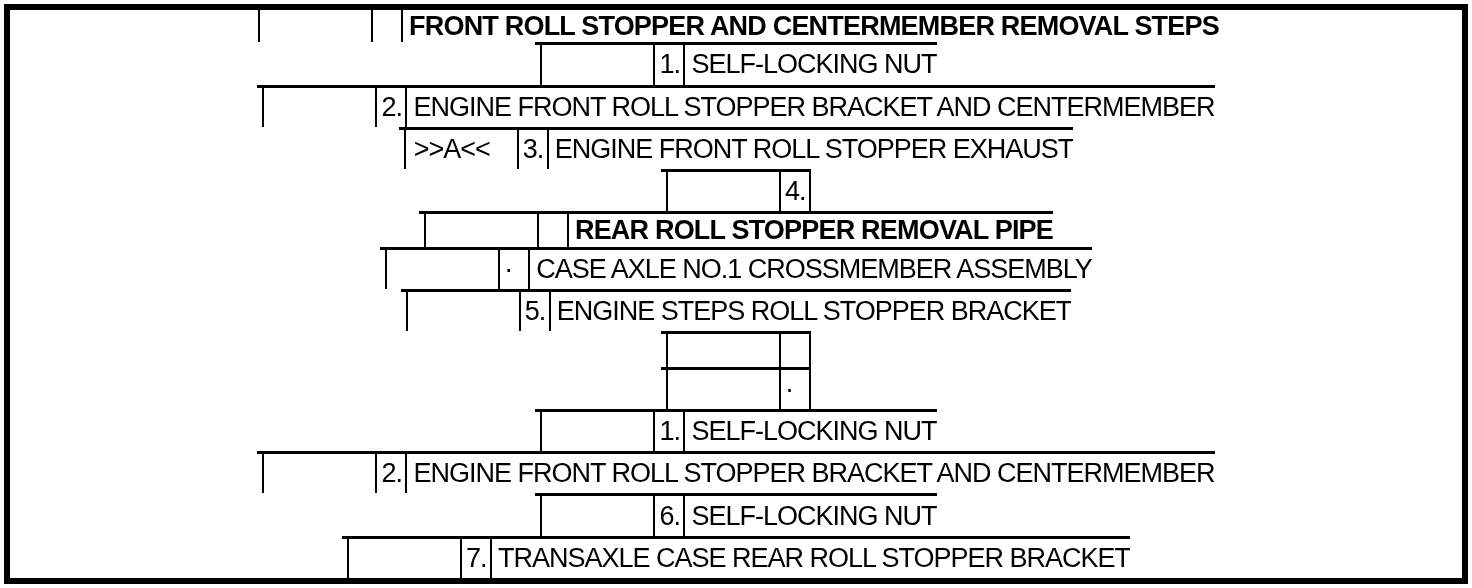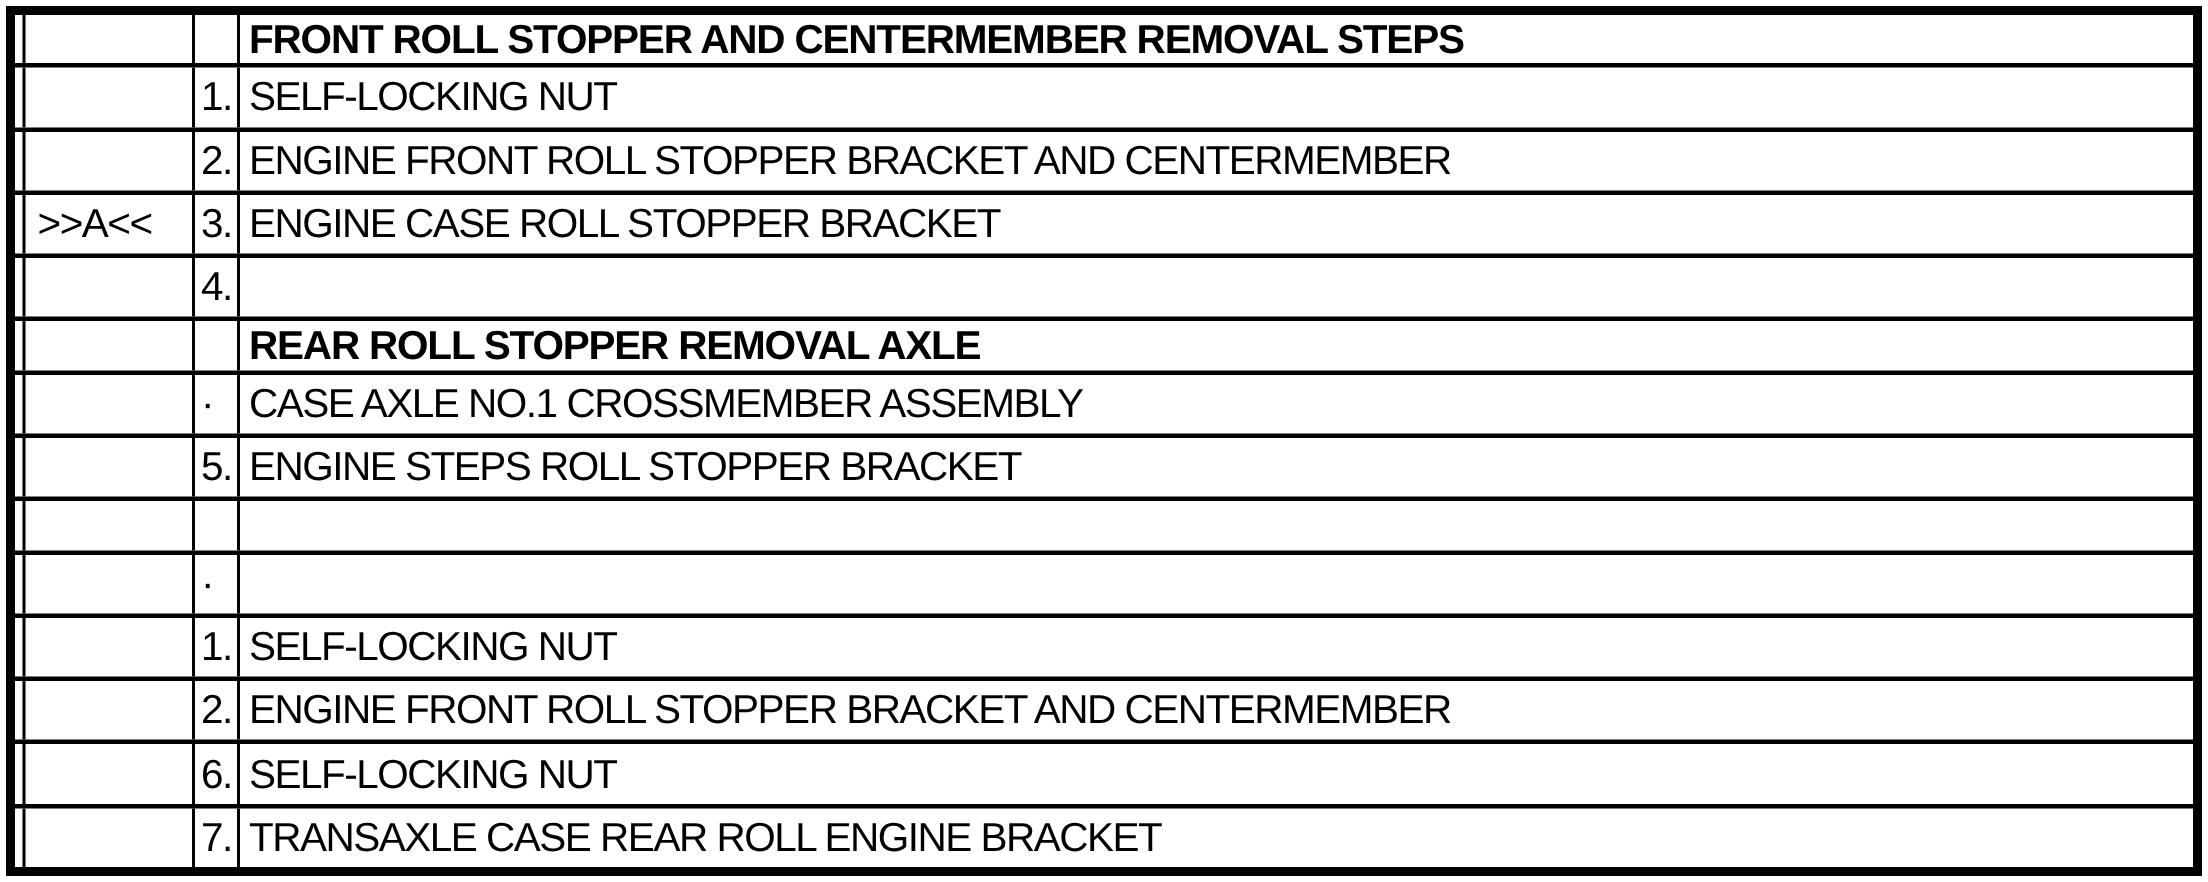--- a/index.html
+++ b/index.html
@@ -15,20 +15,21 @@
     background: #ffffff;
   }
   .proc-table {
     position: absolute;
     left: 4px; top: 4px;
     width: 1464px; height: 580px;
     border: 6px solid #000000;
     background: #ffffff;
     display: flex;
     flex-direction: column;
+    align-items: center;
   }
   .row {
     display: flex;
     flex: 39 0 0;
     min-height: 0;
     align-items: stretch;
   }
   .row.header { flex: 32 0 0; }
   .row + .row { border-top: 3px solid #000000; }
   .cell {
@@ -66,32 +67,32 @@
       <div class="row">
     <div class="cell c0"></div>
     <div class="cell c1"></div>
     <div class="cell c2">2.</div>
     <div class="cell c3">ENGINE FRONT ROLL STOPPER BRACKET AND CENTERMEMBER</div>
   </div>
       <div class="row">
     <div class="cell c0"></div>
     <div class="cell c1">&gt;&gt;A&lt;&lt;</div>
     <div class="cell c2">3.</div>
-    <div class="cell c3">ENGINE CASE ROLL STOPPER BRACKET</div>
+    <div class="cell c3">ENGINE FRONT ROLL STOPPER EXHAUST</div>
   </div>
       <div class="row">
     <div class="cell c0"></div>
     <div class="cell c1"></div>
     <div class="cell c2">4.</div>
   </div>
       <div class="row header">
     <div class="cell c0"></div>
     <div class="cell c1"></div>
     <div class="cell c2"></div>
-    <div class="cell c3">REAR ROLL STOPPER REMOVAL AXLE</div>
+    <div class="cell c3">REAR ROLL STOPPER REMOVAL PIPE</div>
   </div>
       <div class="row">
     <div class="cell c0"></div>
     <div class="cell c1"></div>
     <div class="cell c2">·</div>
     <div class="cell c3">CASE AXLE NO.1 CROSSMEMBER ASSEMBLY</div>
   </div>
       <div class="row">
     <div class="cell c0"></div>
     <div class="cell c1"></div>
@@ -123,16 +124,16 @@
       <div class="row">
     <div class="cell c0"></div>
     <div class="cell c1"></div>
     <div class="cell c2">6.</div>
     <div class="cell c3">SELF-LOCKING NUT</div>
   </div>
       <div class="row">
     <div class="cell c0"></div>
     <div class="cell c1"></div>
     <div class="cell c2">7.</div>
-    <div class="cell c3">TRANSAXLE CASE REAR ROLL ENGINE BRACKET</div>
+    <div class="cell c3">TRANSAXLE CASE REAR ROLL STOPPER BRACKET</div>
   </div>
     </div>
 </div>
 
 </body></html>

